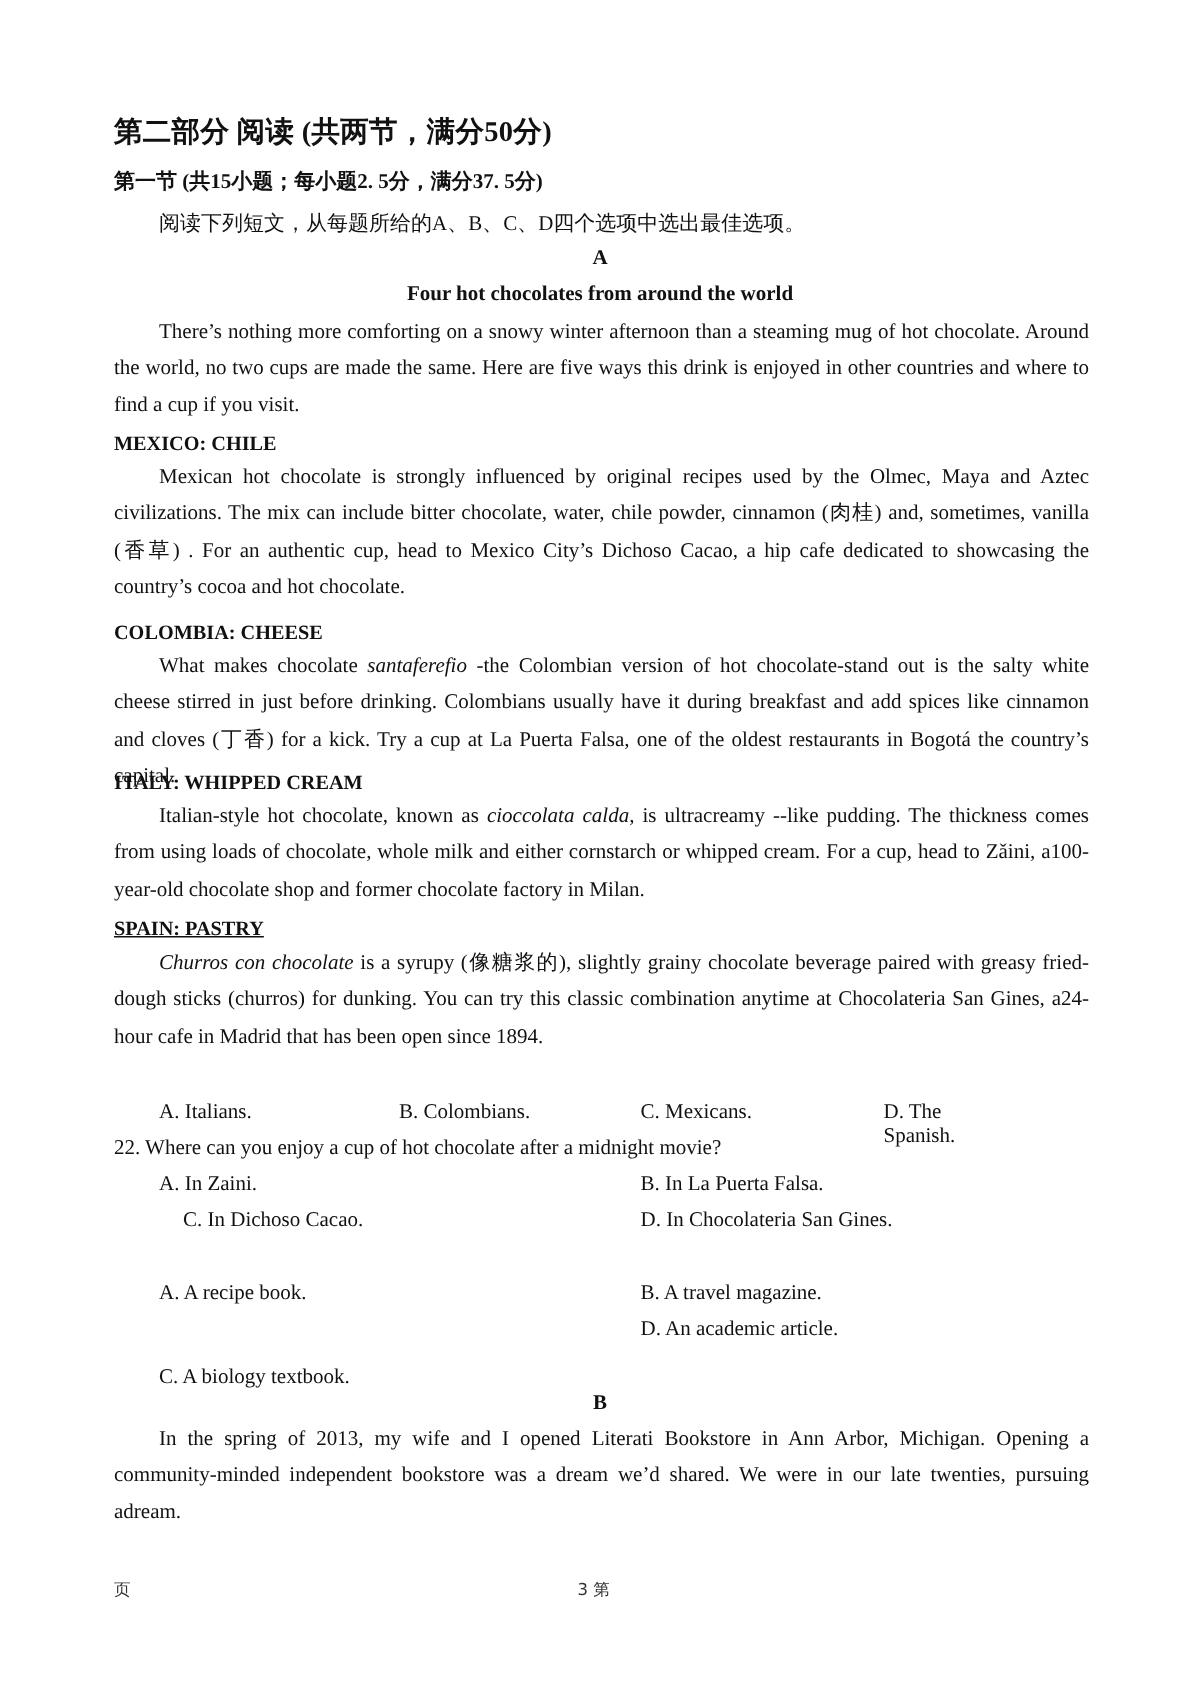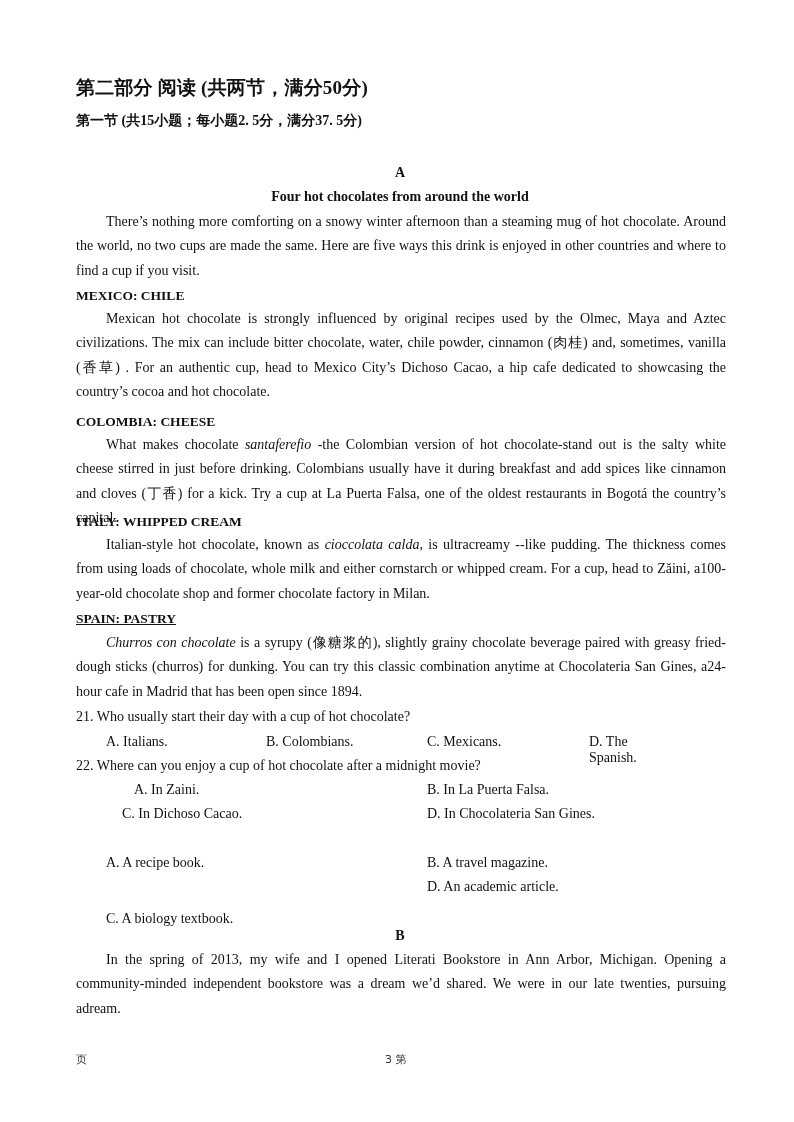--- a/index.html
+++ b/index.html
@@ -27,46 +27,46 @@
   .footer { position: absolute; font-size: 11px; font-family: "DejaVu Sans", sans-serif; color: #333; }
   i { font-style: italic; }
 </style>
 </head>
 <body>
 
 <div class="page">
 
   <div class="abs h1">第二部分  阅读 (共两节，满分50分)</div>
   <div class="abs h2">第一节 (共15小题；每小题2. 5分，满分37. 5分)</div>
+  <div class="abs instr">阅读下列短文，从每题所给的A、B、C、D四个选项中选出最佳选项。</div>
 
   <div class="abs center secA">A</div>
   <div class="abs center title">Four hot chocolates from around the world</div>
 
   <div class="para" style="top:210px;">There’s nothing more comforting on a snowy winter afternoon than a steaming mug of hot chocolate. Around the world, no two cups are made the same. Here are five ways this drink is enjoyed in other countries and where to find a cup if you visit.</div>
 
   <div class="heading" style="top:288px;">MEXICO: CHILE</div>
   <div class="para" style="top:307px;">Mexican hot chocolate is strongly influenced by original recipes used by the Olmec, Maya and Aztec civilizations. The mix can include bitter chocolate, water, chile powder, cinnamon (肉桂) and, sometimes, vanilla (香草) . For an authentic cup, head to Mexico City’s Dichoso Cacao, a hip cafe dedicated to showcasing the country’s cocoa and hot chocolate.</div>
 
   <div class="heading" style="top:414px;">COLOMBIA: CHEESE</div>
   <div class="para" style="top:433px;"><span>What makes chocolate </span><i>santaferefio</i><span> -the Colombian version of hot chocolate-stand out is the salty white cheese stirred in just before drinking. Colombians usually have it during breakfast and add spices like cinnamon and cloves (丁香) for a kick. Try a cup at La Puerta Falsa, one of the oldest restaurants in Bogotá the country’s capital.</span></div>
 
   <div class="heading" style="top:514px;">ITALY: WHIPPED CREAM</div>
   <div class="para" style="top:533px;"><span>Italian-style hot chocolate, known as </span><i>cioccolata calda</i><span>, is ultracreamy --like pudding. The thickness comes from using loads of chocolate, whole milk and either cornstarch or whipped cream. For a cup, head to Zǎini, a100-year-old chocolate shop and former chocolate factory in Milan.</span></div>
 
   <div class="heading" style="top:611px;text-decoration:underline;">SPAIN: PASTRY</div>
   <div class="para" style="top:631px;"><i>Churros con chocolate</i><span> is a syrupy (像糖浆的), slightly grainy chocolate beverage paired with greasy fried-dough sticks (churros) for dunking. You can try this classic combination anytime at Chocolateria San Gines, a24-hour cafe in Madrid that has been open since 1894.</span></div>
 
-  <div class="q" style="top:709px;">21. Who usually start their day with a cup of hot chocolate?</div>
   <div class="opt" style="left:106px; top:734px;">A. Italians.</div>
   <div class="opt" style="left:266px; top:734px;">B. Colombians.</div>
   <div class="opt" style="left:427px; top:734px;">C. Mexicans.</div>
   <div class="opt" style="left:589px; top:734px;">D. The Spanish.</div>
 
   <div class="q" style="top:758px;">22. Where can you enjoy a cup of hot chocolate after a midnight movie?</div>
-  <div class="opt" style="left:106px; top:782px;margin-left:28px;">A. In Zaini.</div>
+  <div class="opt" style="left:106px; top:782px;">A. In Zaini.</div>
   <div class="opt" style="left:427px; top:782px;">B. In La Puerta Falsa.</div>
   <div class="opt" style="left:106px; top:806px;margin-left:16px;">C. In Dichoso Cacao.</div>
   <div class="opt" style="left:427px; top:806px;">D. In Chocolateria San Gines.</div>
 
   <div class="opt" style="left:106px; top:855px;">A. A recipe book.</div>
   <div class="opt" style="left:427px; top:855px;">B. A travel magazine.</div>
   <div class="opt" style="left:106px; top:879px;margin-top:32px;">C. A biology textbook.</div>
   <div class="opt" style="left:427px; top:879px;">D. An academic article.</div>
 
   <div class="abs center" style="top:928px; font-size:14px; font-weight:bold;">B</div>

